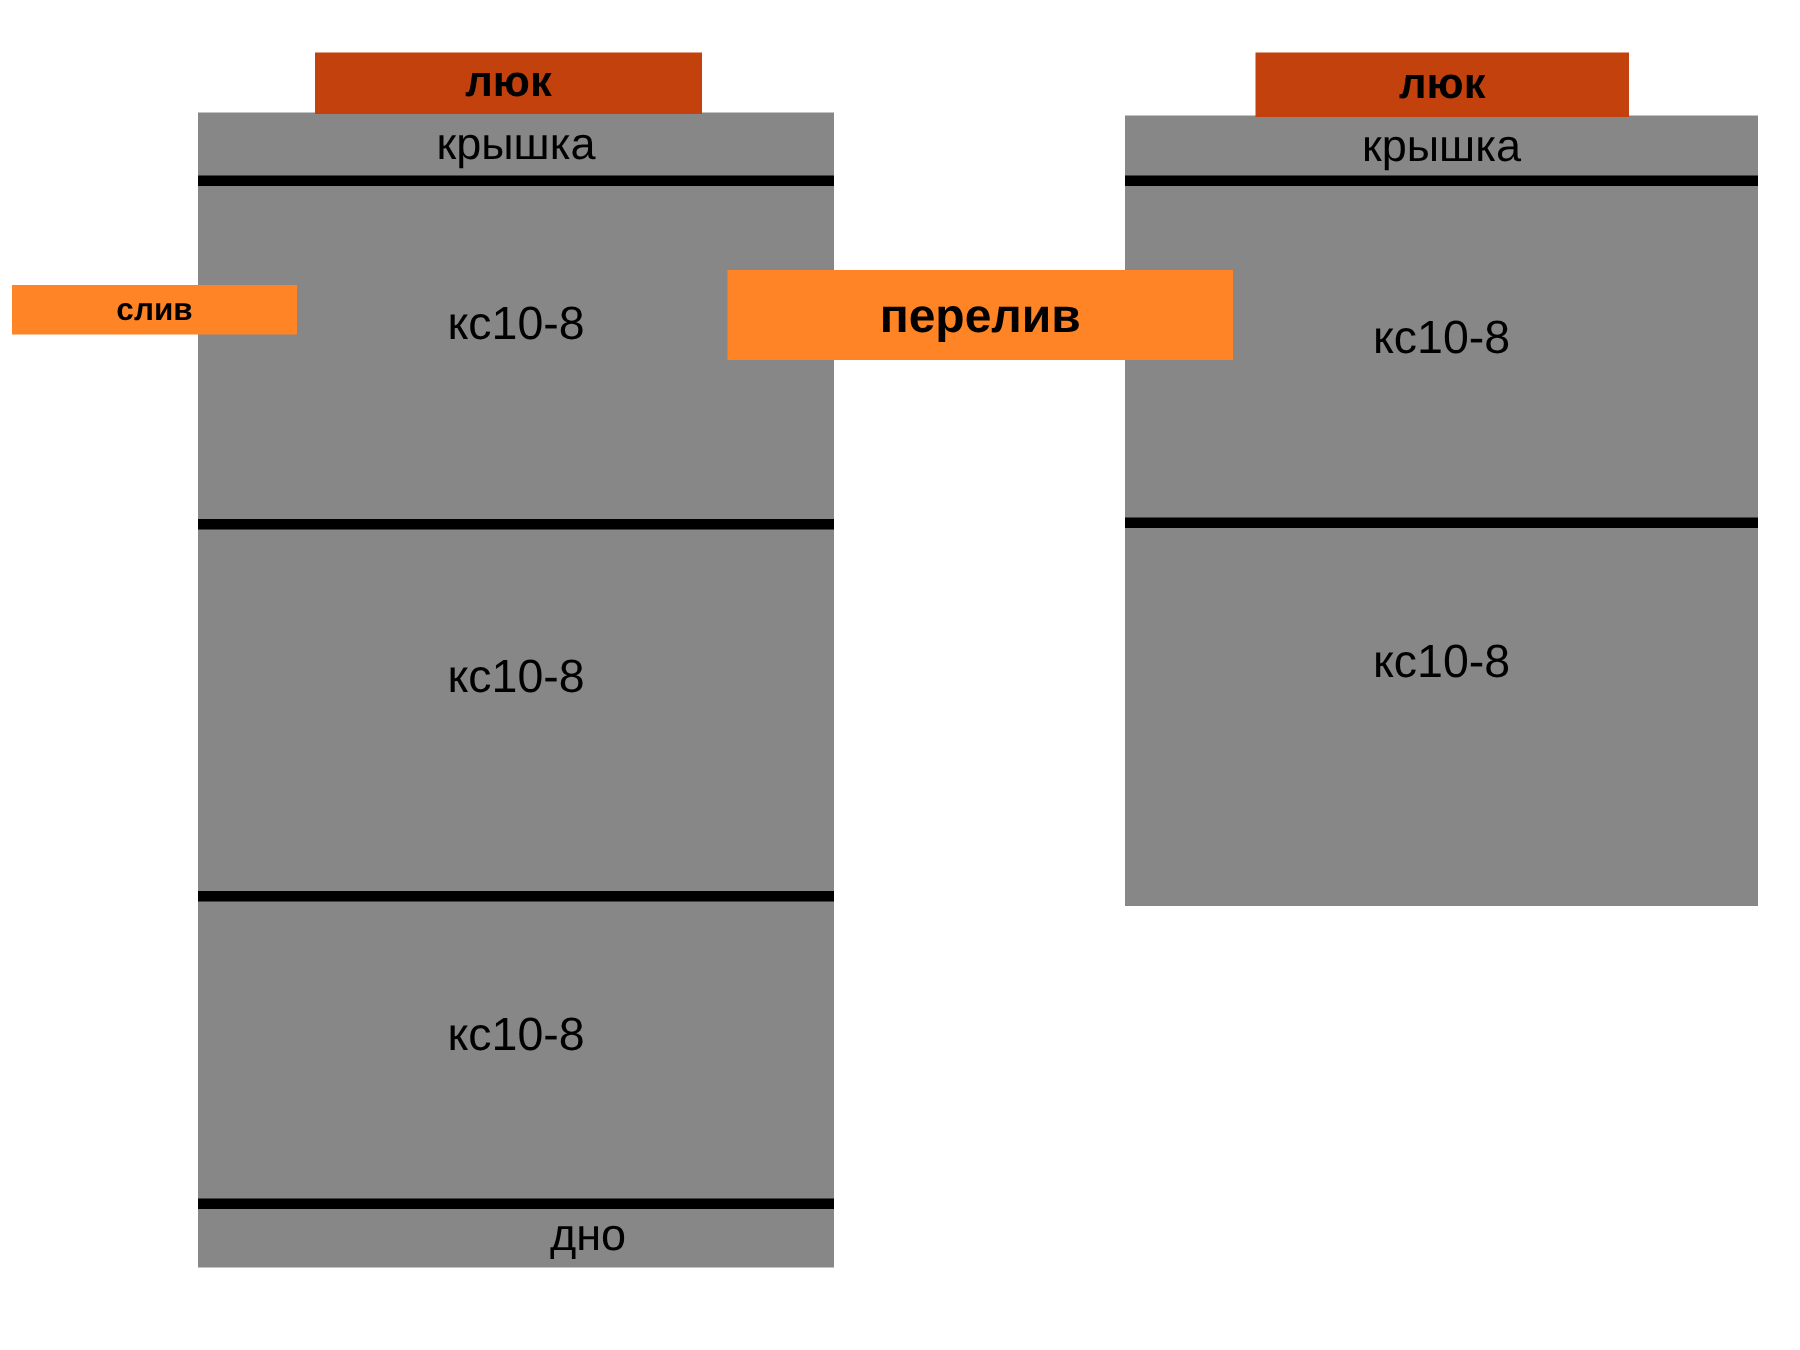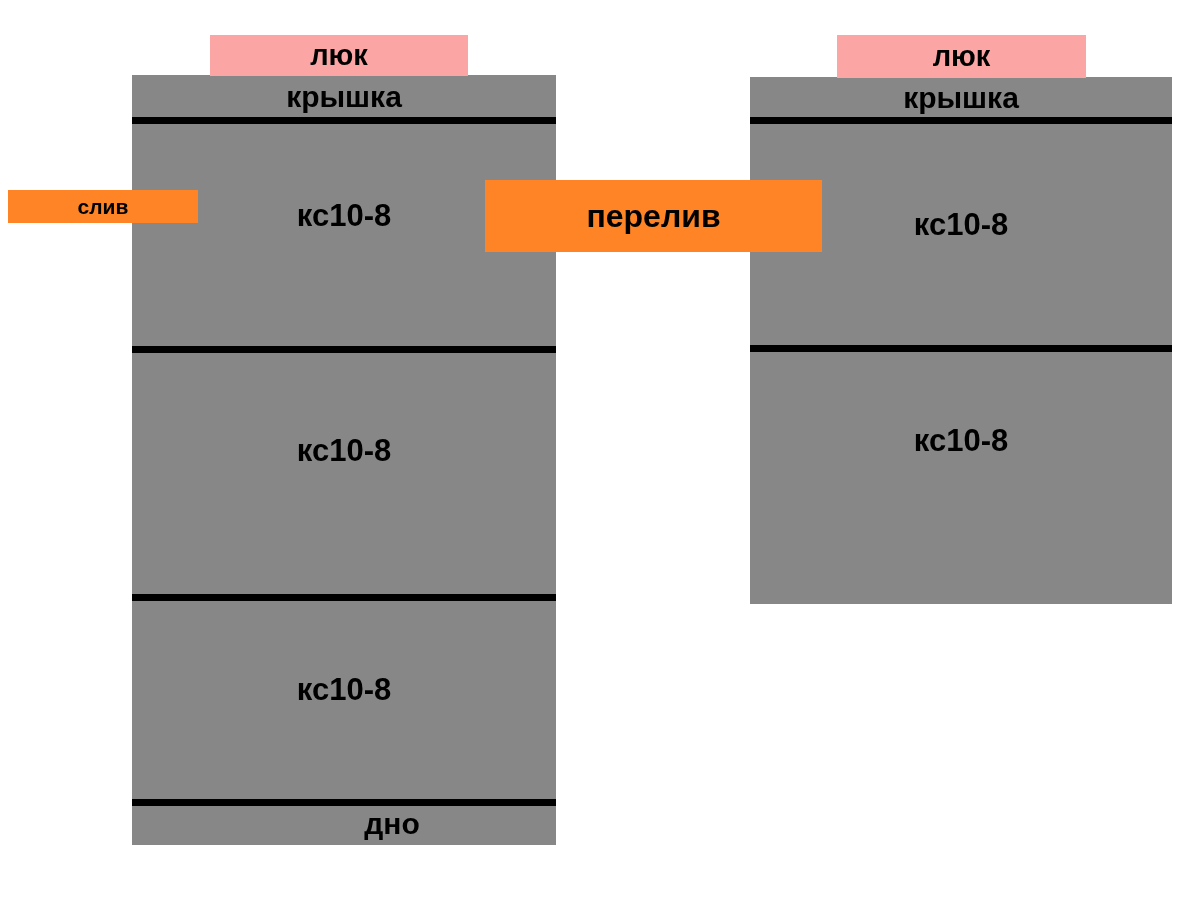--- a/index.html
+++ b/index.html
@@ -21,28 +21,28 @@
     box-sizing: border-box;
   }
   .divider {
     position: absolute;
     background: #000000;
   }
   .section-label {
     position: absolute;
     text-align: center;
     color: #000000;
-    font-weight: bold;
+    font-weight: normal;
     font-family: "Liberation Sans", sans-serif;
     white-space: nowrap;
     line-height: 1;
   }
   .hatch-box {
     position: absolute;
-    background: #fca5a5;
+    background: #c2410c;
     display: flex;
     align-items: center;
     justify-content: center;
     color: #000000;
     font-weight: bold;
     font-family: "Liberation Sans", sans-serif;
     line-height: 1;
   }
   .pipe-box {
     position: absolute;
@@ -85,15 +85,15 @@
   <div class="divider" style="left:750px; top:117px; width:422px; height:7px;"></div>
   <div class="divider" style="left:750px; top:345px; width:422px; height:7px;"></div>
 
   <div class="section-label" style="left:750px; top:209px; width:422px; font-size:31px;">кс10-8</div>
   <div class="section-label" style="left:750px; top:425px; width:422px; font-size:31px;">кс10-8</div>
 
   <div class="hatch-box" style="left:837px; top:35px; width:249px; height:43px; font-size:29px;">люк</div>
 
   <div class="pipe-box" style="left:8px; top:158px; width:190px; height:33px; font-size:21px;margin-top:32px;">слив</div>
 
-  <div class="pipe-box" style="left:485px; top:180px; width:337px; height:72px; font-size:32px;">перелив</div>
+  <div class="pipe-box" style="left:485px; top:180px; width:337px; height:60px; font-size:32px;">перелив</div>
 
 </div>
 
 </body></html>

